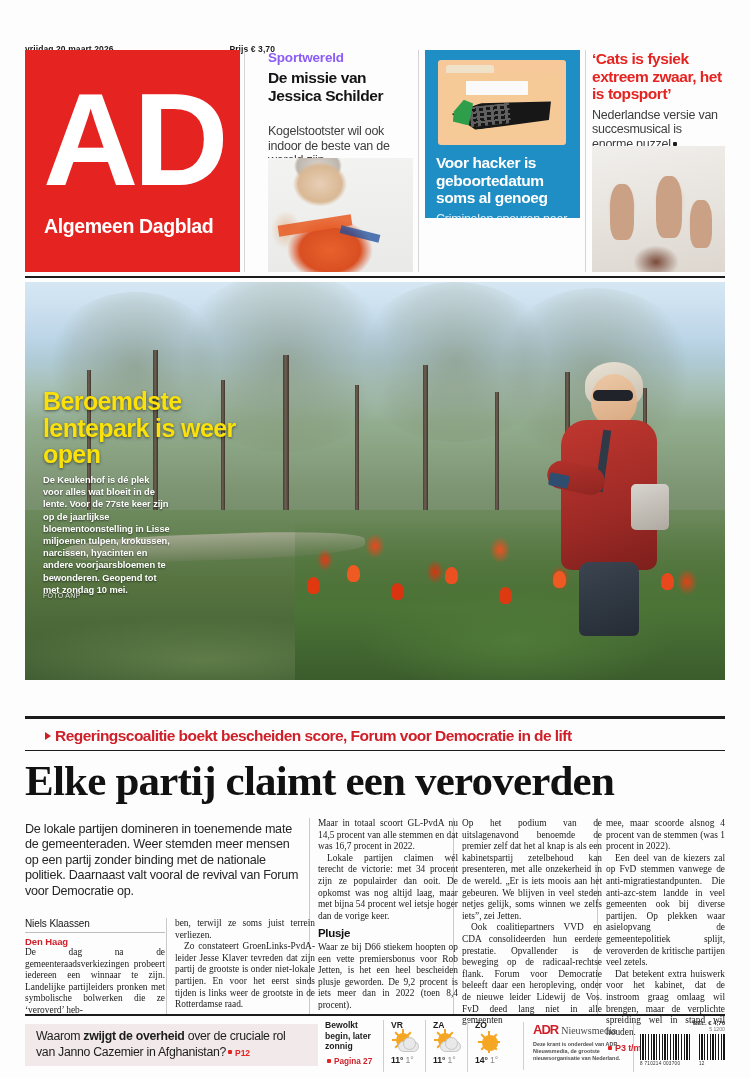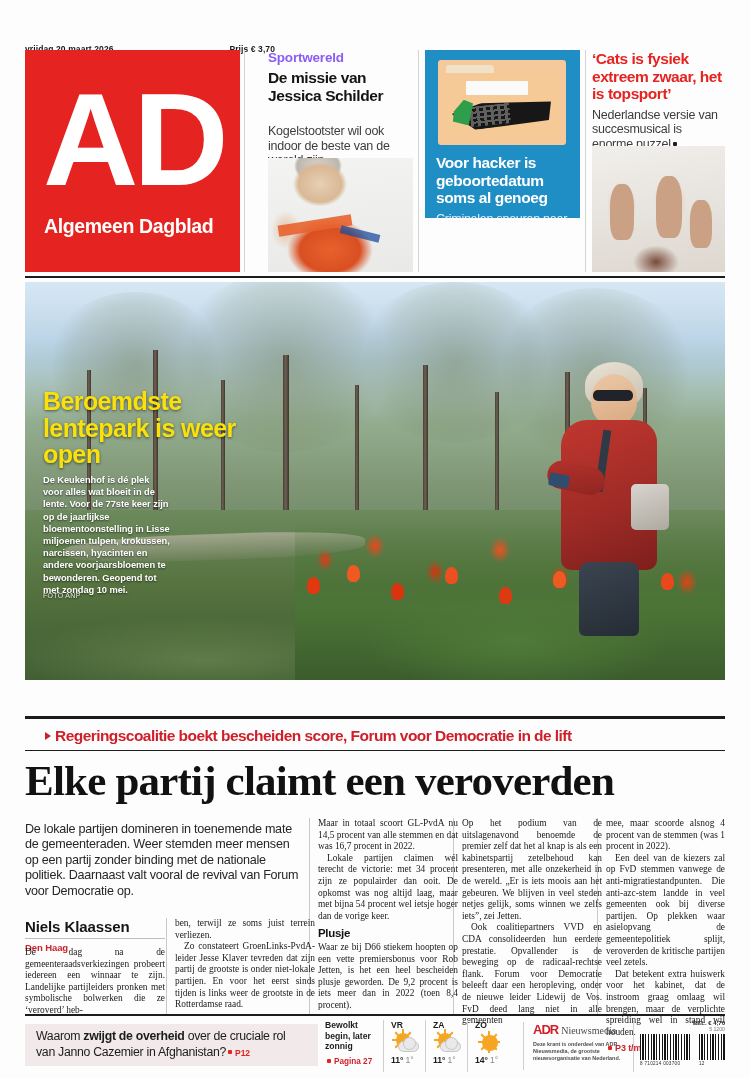--- a/index.html
+++ b/index.html
@@ -310,21 +310,21 @@
     font-size: 43px; color: #111111; line-height: 48px; letter-spacing: -.8px;
   }
   .standfirst {
     position: absolute; left: 25px; top: 822px; width: 275px;
     font-size: 12.6px; color: #262626; line-height: 15.4px; letter-spacing: -.25px;
   }
   .byline-wrap {
     position: absolute; left: 25px; top: 918px; width: 140px;
   }
   .byline-name {
-    font-size: 15px; font-weight: bold; color: #151515; letter-spacing: -.1px;
+    font-size: 10px; font-weight: normal; color: #151515; letter-spacing: -.1px;
   }
   .byline-rule { width: 140px; height: .8px; background: #bdbdbd; margin: 3px 0 3px 0; }
   .byline-city {
     font-size: 9.5px; font-weight: bold; color: #cf1f29; letter-spacing: -.1px;
   }
 
   .col {
     position: absolute; top: 947px; width: 140px;
     font-family: "Liberation Serif", serif;
     font-size: 9.4px; color: #1a1a1a; line-height: 11.6px;

